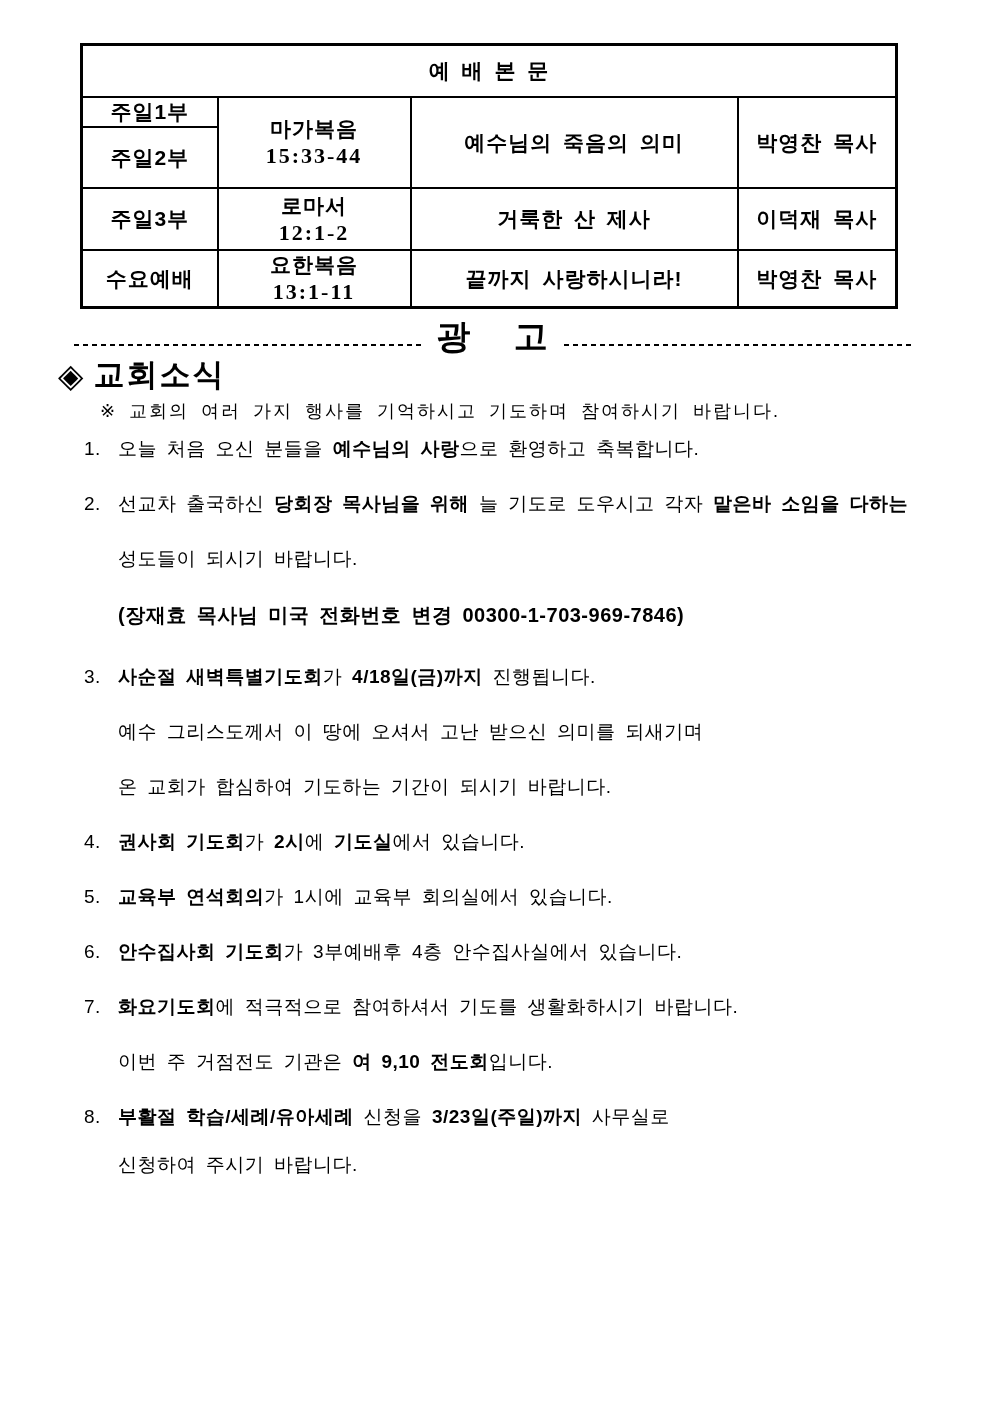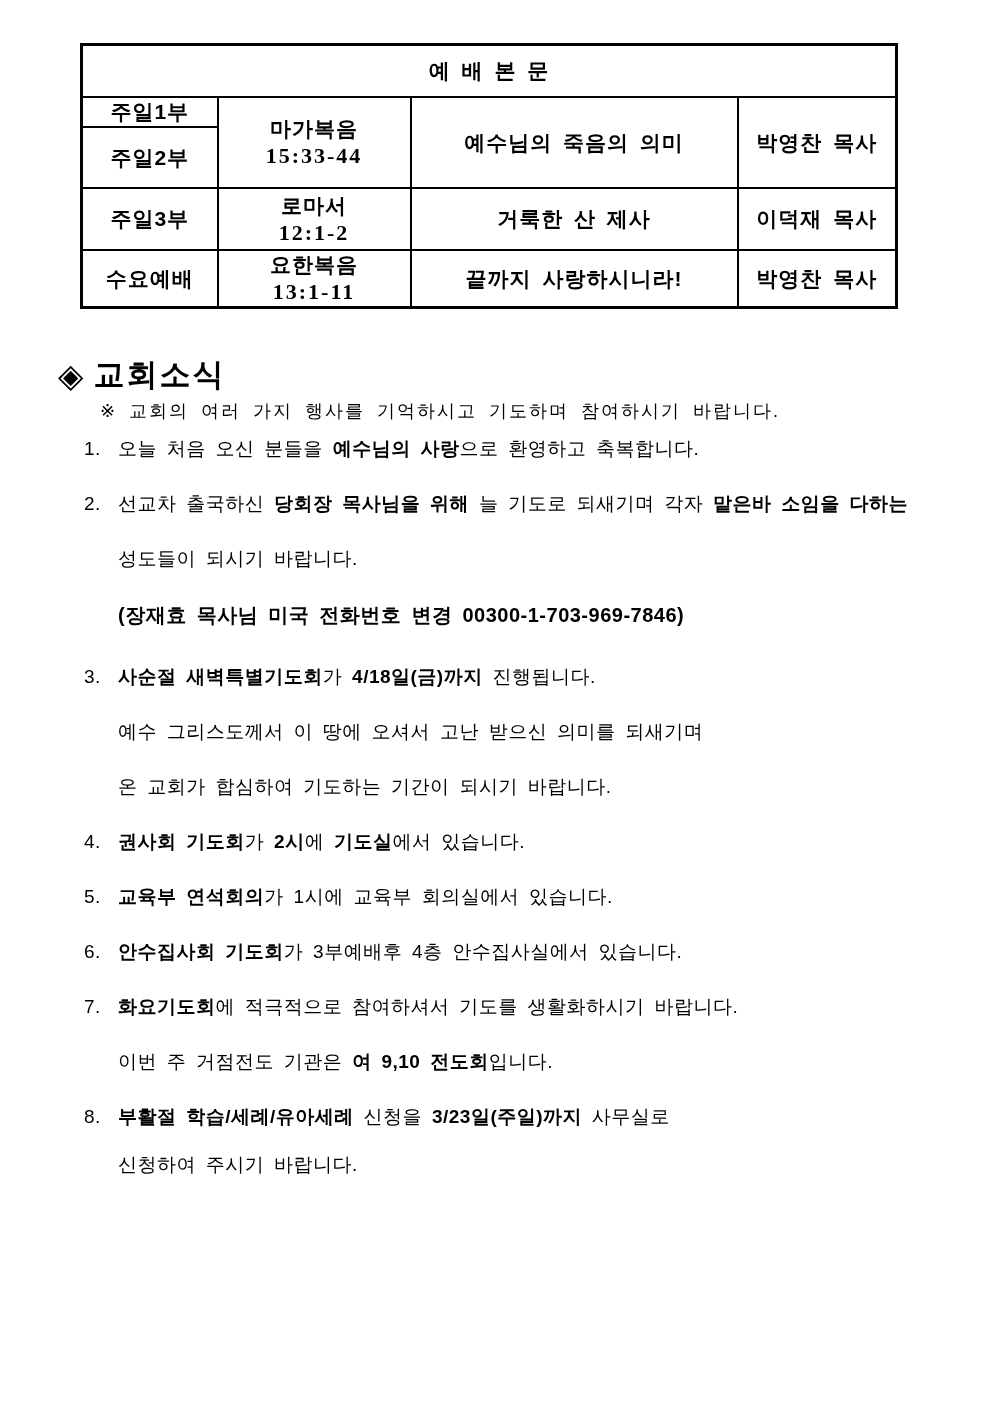--- a/index.html
+++ b/index.html
@@ -119,36 +119,41 @@
       <td>
         <div class="scripture-book">요한복음</div>
         <div class="scripture-verses">13:1-11</div>
       </td>
       <td>끝까지 사랑하시니라!</td>
       <td>박영찬 목사</td>
     </tr>
   </tbody>
     </table>
 
+  <div class="divider">
+    <span class="rule"></span>
+    <span class="divider-title">광 고</span>
+    <span class="rule"></span>
+  </div>
 
   <div class="news-heading">
     <span class="diamond">◈</span>
     <span>교회소식</span>
   </div>
 
   <div class="note">※ 교회의 여러 가지 행사를 기억하시고 기도하며 참여하시기 바랍니다.</div>
 
   <div class="items">
 
     <div class="line g0">
       <span class="num">1.</span><span class="segs"><span>오늘 처음 오신 분들을 </span><span class="b">예수님의 사랑</span><span>으로 환영하고 축복합니다.</span></span>
     </div>
 
     <div class="line">
-      <span class="num">2.</span><span class="segs"><span>선교차 출국하신 </span><span class="b">당회장 목사님을 위해</span><span> 늘 기도로 되새기며 각자 </span><span class="b">맡은바 소임을 다하는</span></span>
+      <span class="num">2.</span><span class="segs"><span>선교차 출국하신 </span><span class="b">당회장 목사님을 위해</span><span> 늘 기도로 도우시고 각자 </span><span class="b">맡은바 소임을 다하는</span></span>
     </div>
     <div class="line cont">
       <span class="segs"><span>성도들이 되시기 바랍니다.</span></span>
     </div>
     <div class="line cont phone g21">
       <span class="segs"><span class="b">(장재효 목사님 미국 전화번호 변경 00300-1-703-969-7846)</span></span>
     </div>
 
     <div class="line g36">
       <span class="num">3.</span><span class="segs"><span class="b">사순절 새벽특별기도회</span><span>가 </span><span class="b">4/18일(금)까지</span><span> 진행됩니다.</span></span>

